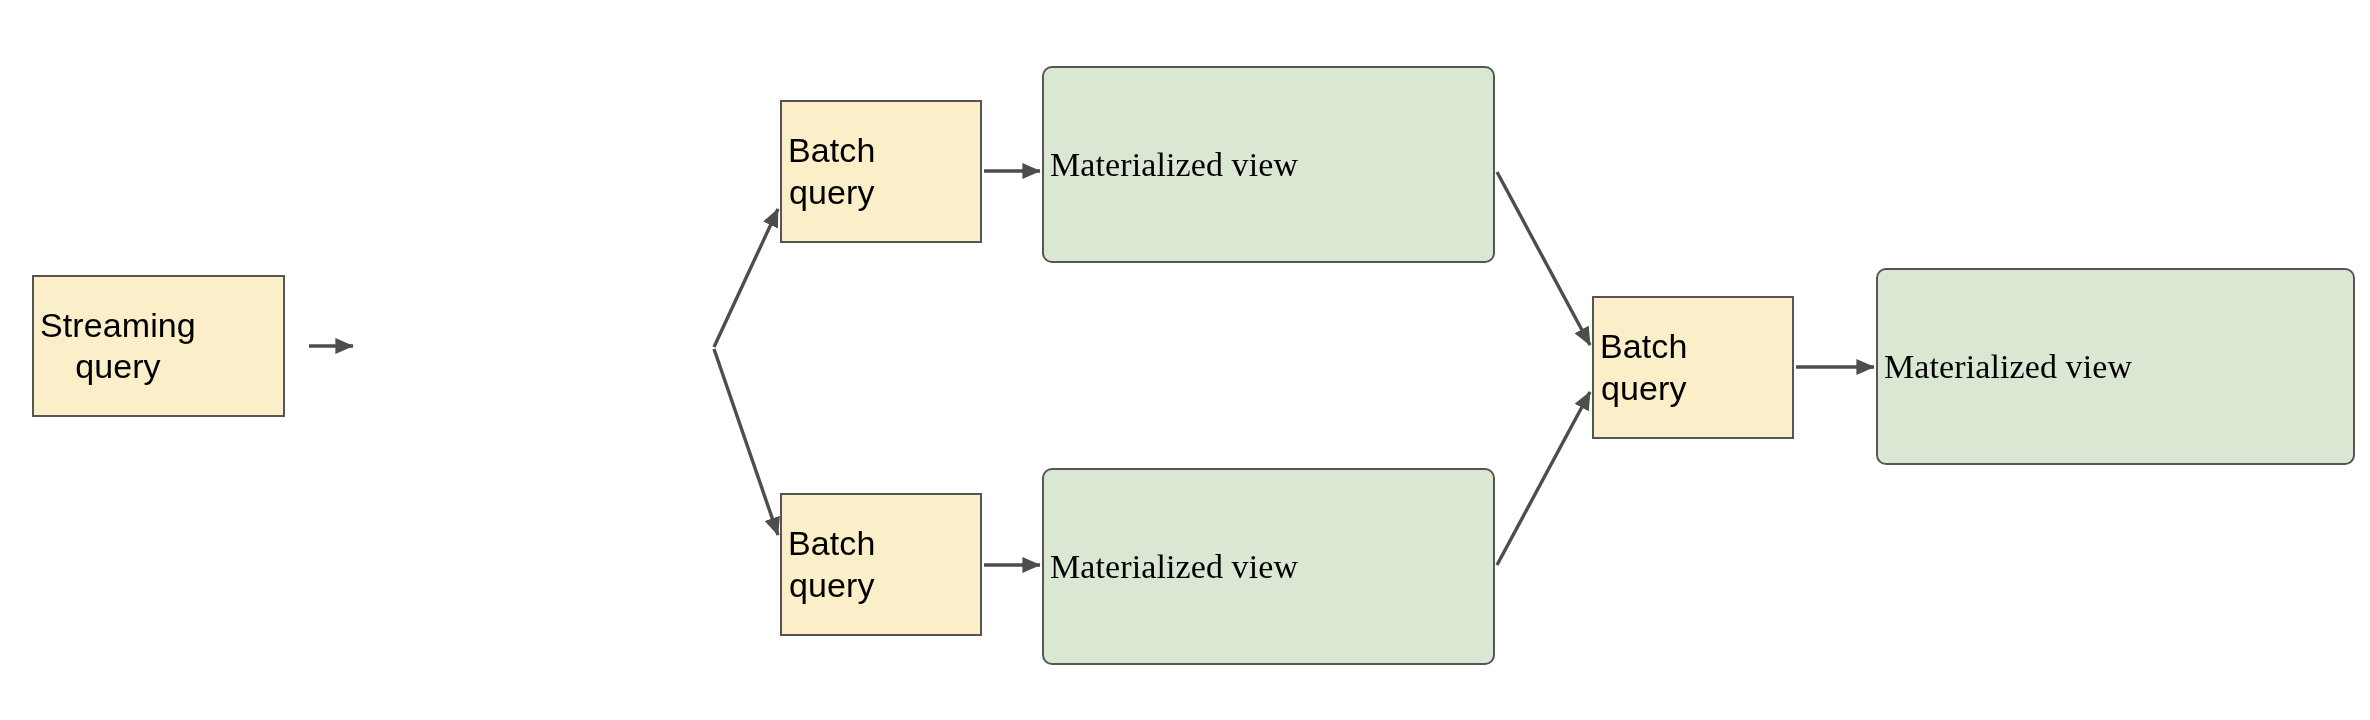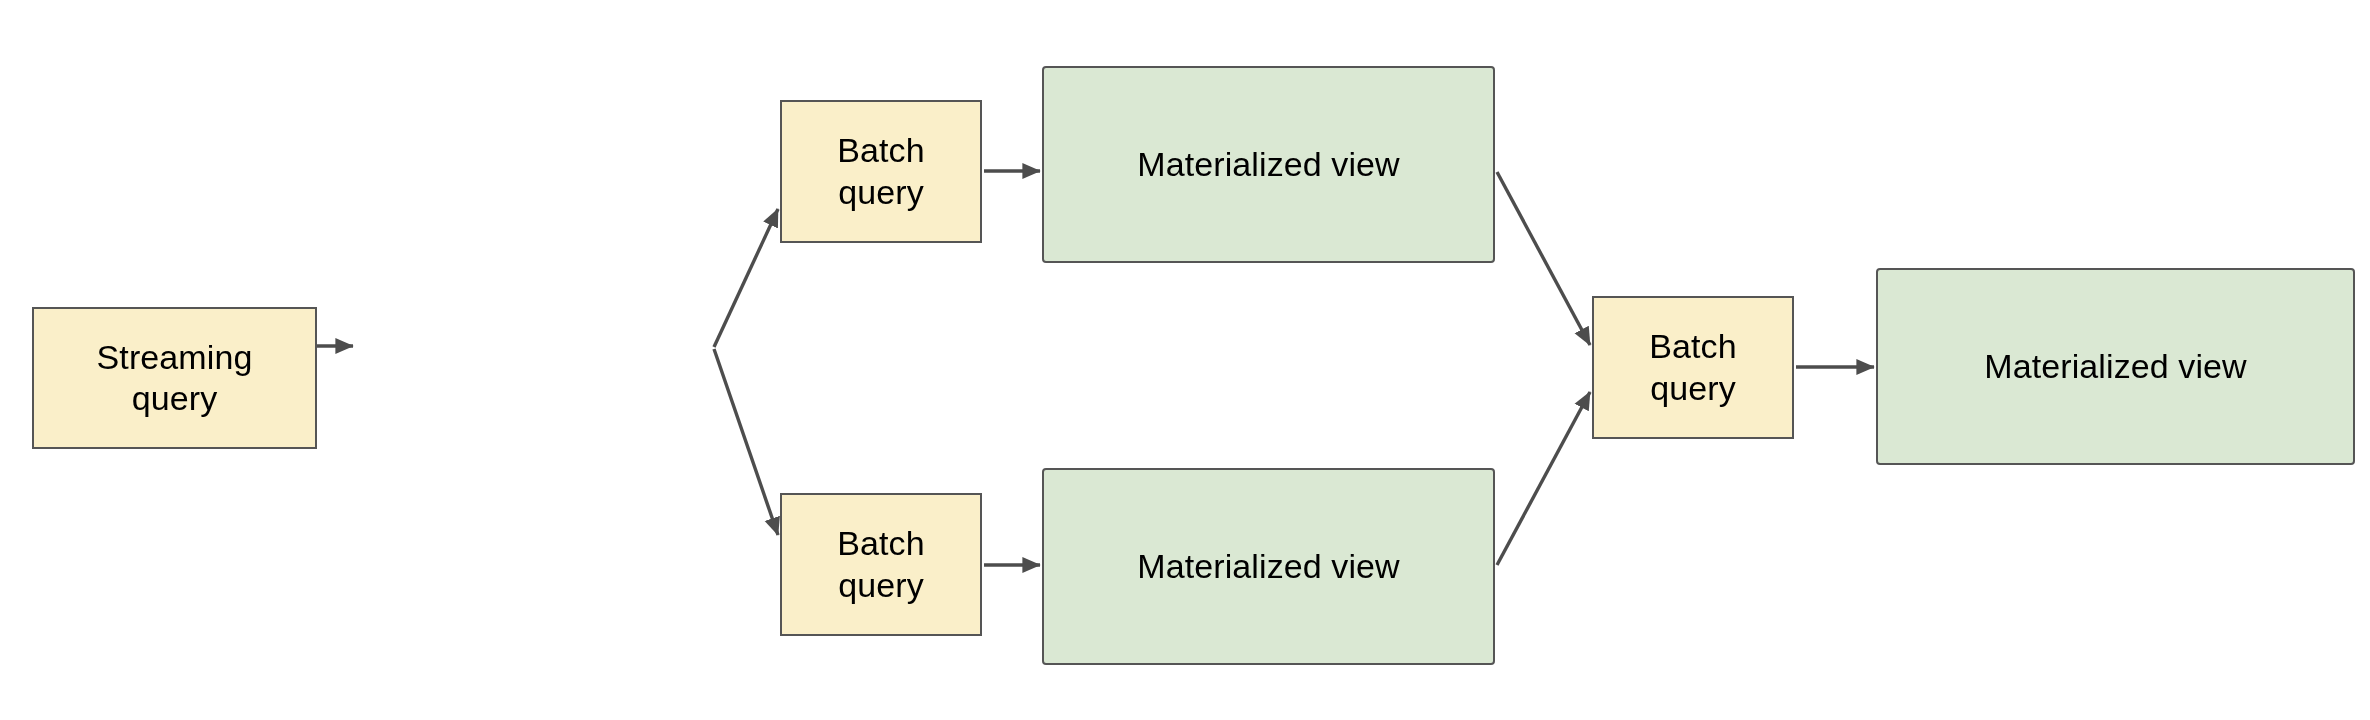--- a/index.html
+++ b/index.html
@@ -26,37 +26,37 @@
     top: 0;
     width: 2370px;
     height: 720px;
     pointer-events: none;
   }
   .node {
     position: absolute;
     box-sizing: border-box;
     display: flex;
     align-items: center;
-    justify-content: center;
     text-align: center;
     border: 2px solid #555555;
     color: #000000;
     font-size: 34px;
     line-height: 1.22;
     letter-spacing: 0.1px;
     white-space: pre-line;
     z-index: 2;
   }
   .node.process {
     background: #faefc9;
     border-radius: 0;
   }
   .node.store {
     background: #dae8d3;
-    border-radius: 4px;
+    border-radius: 10px;
+    font-family: Liberation Serif, serif;
   }
   .node-label {
     display: block;
     padding: 0 6px;
   }
 </style>
 </head>
 <body>
 
 <div id="diagram-canvas">
@@ -80,21 +80,21 @@
       <line x1="984" y1="565" x2="1040" y2="565"></line>
 
       <line x1="1497" y1="172" x2="1590" y2="345"></line>
 
       <line x1="1497" y1="565" x2="1590" y2="392"></line>
 
       <line x1="1796" y1="367" x2="1874" y2="367"></line>
     </g>
   </svg>
 
-  <div class="node process" style="left:32px; top:275px; width:285px; height:142px;margin-top:32px;">
+  <div class="node process" style="left:32px; top:275px; width:253px; height:142px;">
     <span class="node-label">Streaming
 query</span>
   </div>
 
 
   <div class="node process" style="left:780px; top:100px; width:202px; height:143px;">
     <span class="node-label">Batch
 query</span>
   </div>
 

